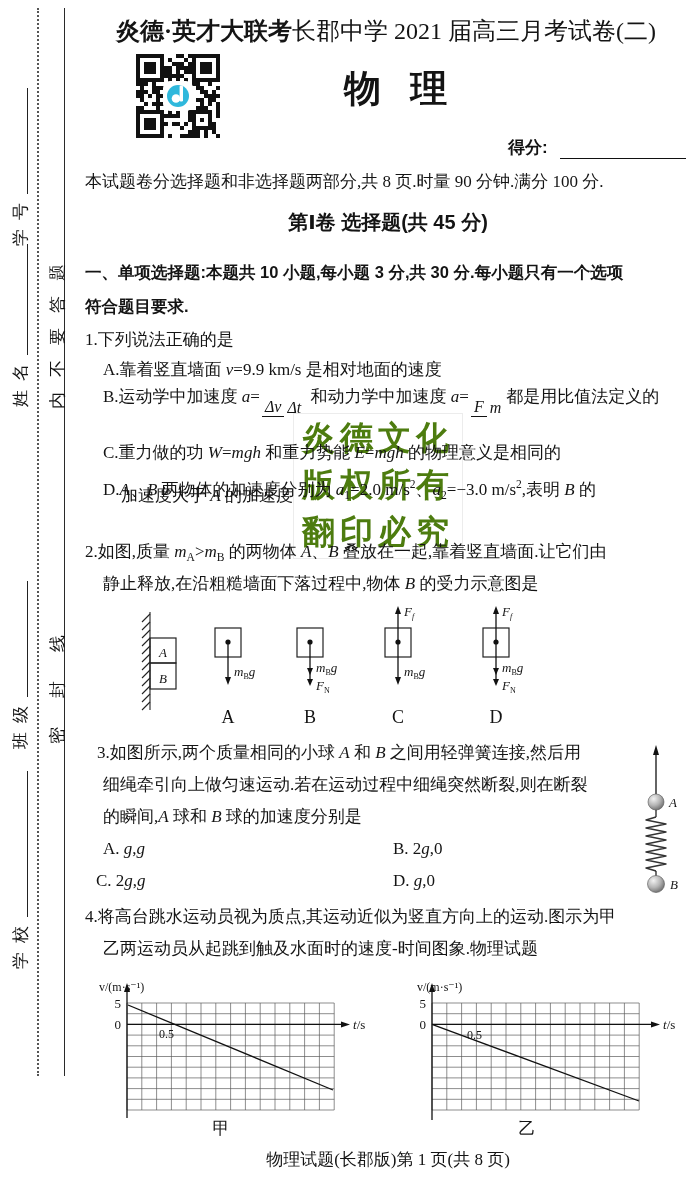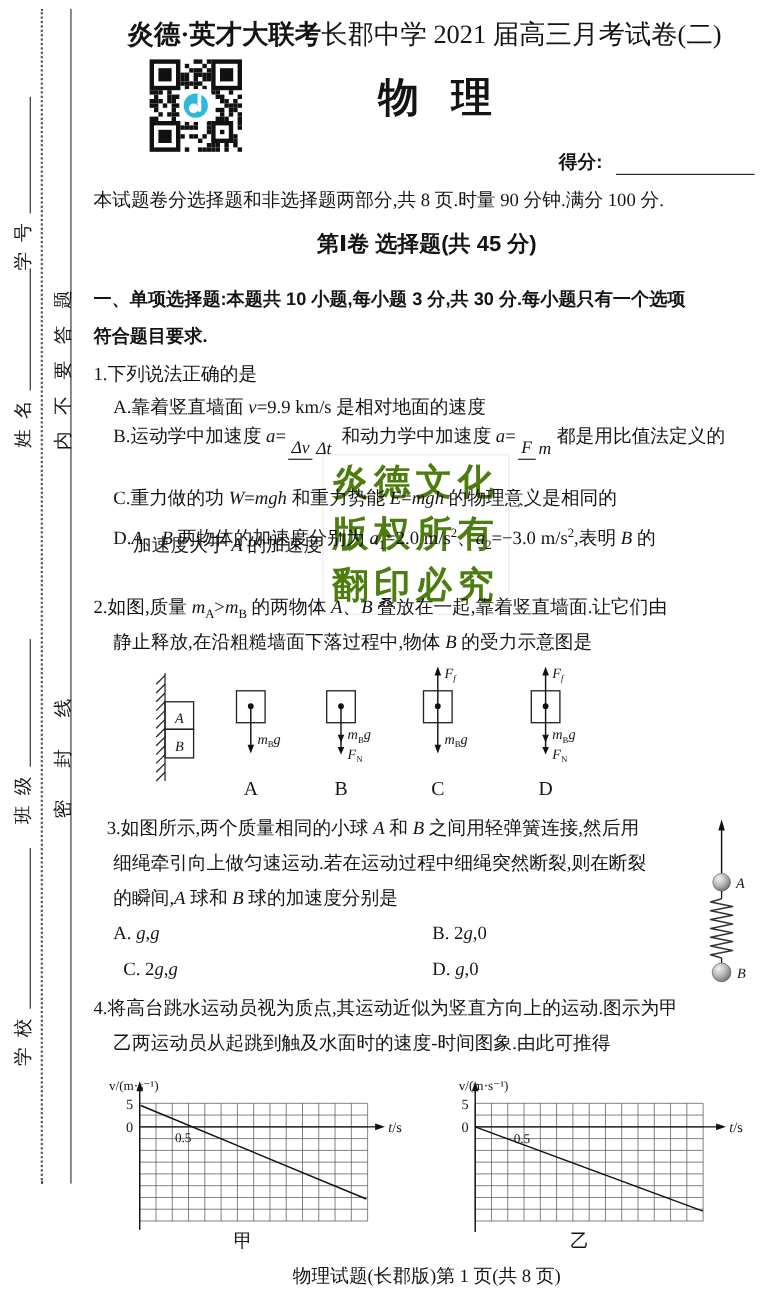--- a/index.html
+++ b/index.html
@@ -309,21 +309,21 @@
     <text x="222" y="123" font-size="18" text-anchor="middle">B</text>
     <text x="310" y="123" font-size="18" text-anchor="middle">C</text>
     <text x="408" y="123" font-size="18" text-anchor="middle">D</text>
   </svg>
 
   <div class="line" style="left:85px;top:742px;margin-left:12px;"><span>3.如图所示,两个质量相同的小球 </span><span class="i">A</span><span> 和 </span><span class="i">B</span><span> 之间用轻弹簧连接,然后用</span></div>
   <div class="line" style="left:103px;top:774px;"><span>细绳牵引向上做匀速运动.若在运动过程中细绳突然断裂,则在断裂</span></div>
   <div class="line" style="left:103px;top:806px;"><span>的瞬间,</span><span class="i">A</span><span> 球和 </span><span class="i">B</span><span> 球的加速度分别是</span></div>
   <div class="line" style="left:103px;top:838px;"><span>A. </span><span class="i">g</span><span>,</span><span class="i">g</span></div>
   <div class="line" style="left:393px;top:838px;"><span>B. 2</span><span class="i">g</span><span>,0</span></div>
-  <div class="line" style="left:112px;top:870px;"><span>C. 2</span><span class="i">g</span><span>,</span><span class="i">g</span></div>
+  <div class="line" style="left:96px;top:870px;"><span>C. 2</span><span class="i">g</span><span>,</span><span class="i">g</span></div>
   <div class="line" style="left:393px;top:870px;"><span>D. </span><span class="i">g</span><span>,0</span></div>
 
   <svg style="left:638px;top:742px;" width="60" height="160">
     <defs>
       <radialGradient id="gball" cx="35%" cy="30%" r="75%">
         <stop offset="0%" stop-color="#f2f2f2"></stop>
           <stop offset="55%" stop-color="#b5b5b5"></stop>
           <stop offset="100%" stop-color="#6e6e6e"></stop>
       </radialGradient>
     </defs>
@@ -332,21 +332,21 @@
     <circle cx="18" cy="60" r="8" fill="url(#gball)" stroke="#555" stroke-width="0.6"></circle>
     <text x="31" y="65" font-size="13" class="svgit">A</text>
     <line x1="18" y1="68" x2="18" y2="75" stroke="#111" stroke-width="1.2"></line>
     <polyline points="18,75 8,78 28,82 8,86 28,90 8,94 28,98 8,102 28,106 8,110 28,114 8,118 28,122 8,126 18,129" fill="none" stroke="#333" stroke-width="1.4" stroke-linejoin="round"></polyline>
     <line x1="18" y1="129" x2="18" y2="134" stroke="#111" stroke-width="1.2"></line>
     <circle cx="18" cy="142" r="8.5" fill="url(#gball)" stroke="#555" stroke-width="0.6"></circle>
     <text x="32" y="147" font-size="13" class="svgit">B</text>
   </svg>
 
   <div class="line" style="left:85px;top:906px;">4.将高台跳水运动员视为质点,其运动近似为竖直方向上的运动.图示为甲</div>
-  <div class="line" style="left:103px;top:938px;">乙两运动员从起跳到触及水面时的速度-时间图象.由此可推得</div>
+  <div class="line" style="left:103px;top:938px;">乙两运动员从起跳到触及水面时的速度-时间图象.物理试题</div>
 
   <svg style="left:95px;top:978px;" width="280" height="158">
     <g stroke="#5c5c5c" stroke-width="0.7">
         <line x1="32.0" y1="25" x2="32.0" y2="132.0"></line>
         <line x1="46.8" y1="25" x2="46.8" y2="132.0"></line>
         <line x1="61.6" y1="25" x2="61.6" y2="132.0"></line>
         <line x1="76.4" y1="25" x2="76.4" y2="132.0"></line>
         <line x1="91.2" y1="25" x2="91.2" y2="132.0"></line>
         <line x1="106.0" y1="25" x2="106.0" y2="132.0"></line>
         <line x1="120.8" y1="25" x2="120.8" y2="132.0"></line>

